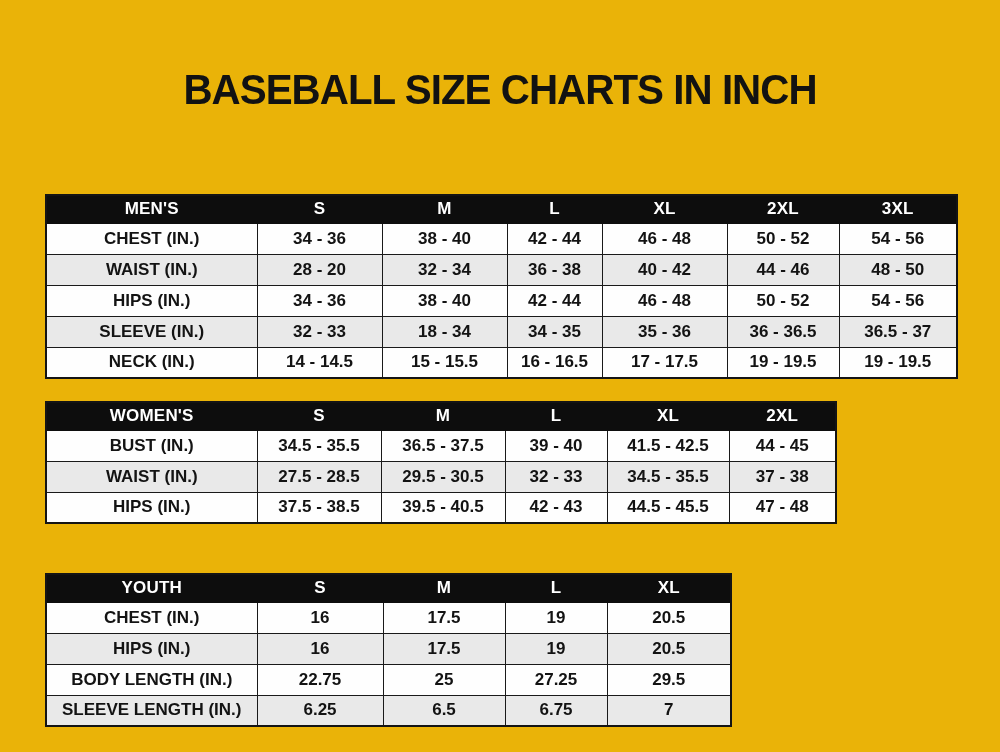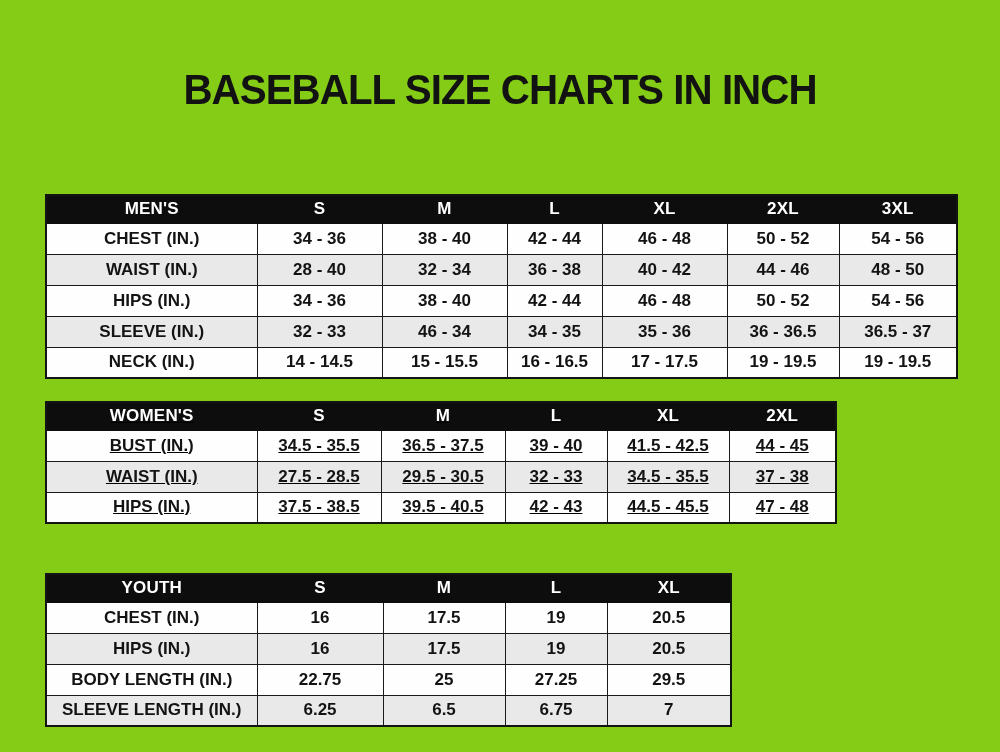--- a/index.html
+++ b/index.html
@@ -1,21 +1,21 @@
 <!DOCTYPE html>
 <html><head>
 <meta charset="utf-8">
 <style>
   * { margin: 0; padding: 0; box-sizing: border-box; }
   html, body { background: #ffffff; }
   #canvas {
     position: relative;
     width: 1000px;
     height: 752px;
-    background: #84cc16;
+    background: #eab308;
     overflow: hidden;
     font-family: "Liberation Sans", sans-serif;
   }
   #page-title {
     position: absolute;
     top: 66px;
     left: 0;
     width: 100%;
     text-align: center;
     font-size: 42px;
@@ -25,21 +25,21 @@
     transform: scaleX(0.96);
   }
   table.size-table {
     position: absolute;
     left: 45px;
     border-collapse: collapse;
     table-layout: fixed;
     border: 2px solid #141414;
   }
   #table-mens   { top: 194px; }
-  #table-womens { top: 401px; text-decoration: underline; }
+  #table-womens { top: 401px; }
   #table-youth  { top: 553px; }
   table.size-table th, table.size-table td {
     border: 1.5px solid #1a1a1a;
     text-align: center;
     vertical-align: middle;
     font-weight: 700;
     font-size: 17px;
     color: #131313;
     padding: 0 2px;
     overflow: hidden;
@@ -89,40 +89,40 @@
             <td>CHEST (IN.)</td>
             <td>34 - 36</td>
             <td>38 - 40</td>
             <td>42 - 44</td>
             <td>46 - 48</td>
             <td>50 - 52</td>
             <td>54 - 56</td>
           </tr>
           <tr>
             <td>WAIST (IN.)</td>
-            <td>28 - 40</td>
+            <td>28 - 20</td>
             <td>32 - 34</td>
             <td>36 - 38</td>
             <td>40 - 42</td>
             <td>44 - 46</td>
             <td>48 - 50</td>
           </tr>
           <tr>
             <td>HIPS (IN.)</td>
             <td>34 - 36</td>
             <td>38 - 40</td>
             <td>42 - 44</td>
             <td>46 - 48</td>
             <td>50 - 52</td>
             <td>54 - 56</td>
           </tr>
           <tr>
             <td>SLEEVE (IN.)</td>
             <td>32 - 33</td>
-            <td>46 - 34</td>
+            <td>18 - 34</td>
             <td>34 - 35</td>
             <td>35 - 36</td>
             <td>36 - 36.5</td>
             <td>36.5 - 37</td>
           </tr>
           <tr>
             <td>NECK (IN.)</td>
             <td>14 - 14.5</td>
             <td>15 - 15.5</td>
             <td>16 - 16.5</td>

